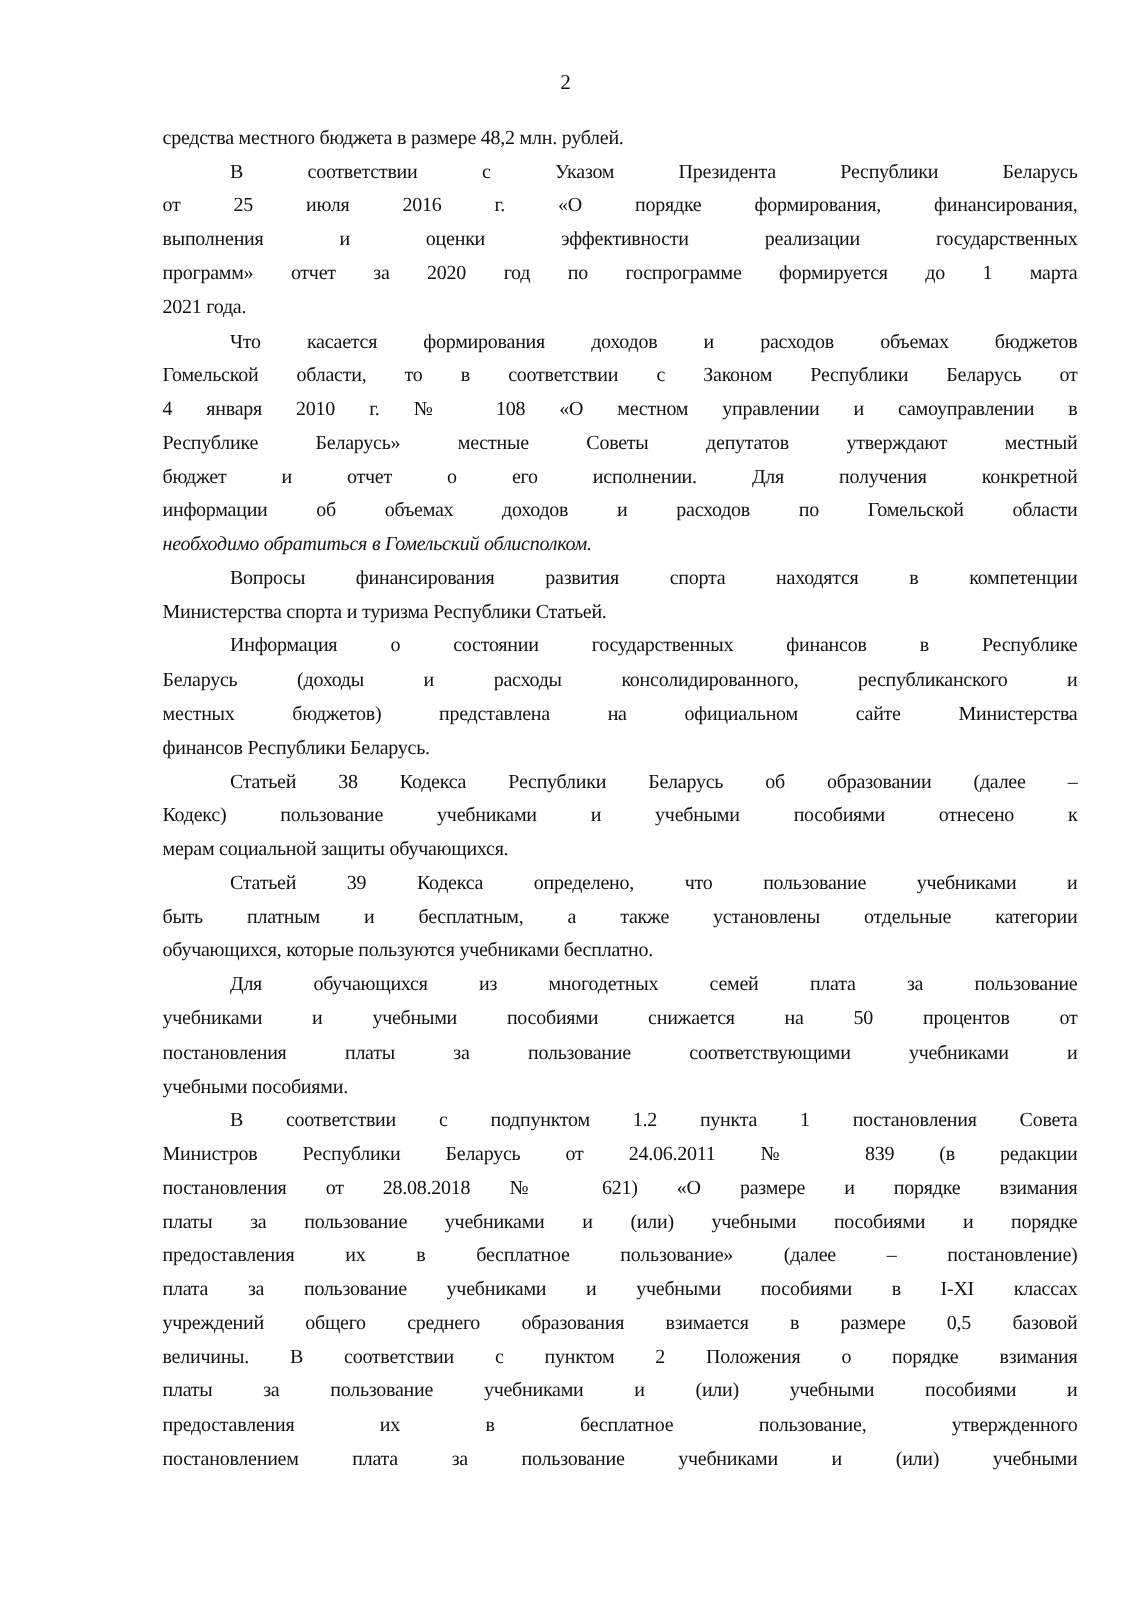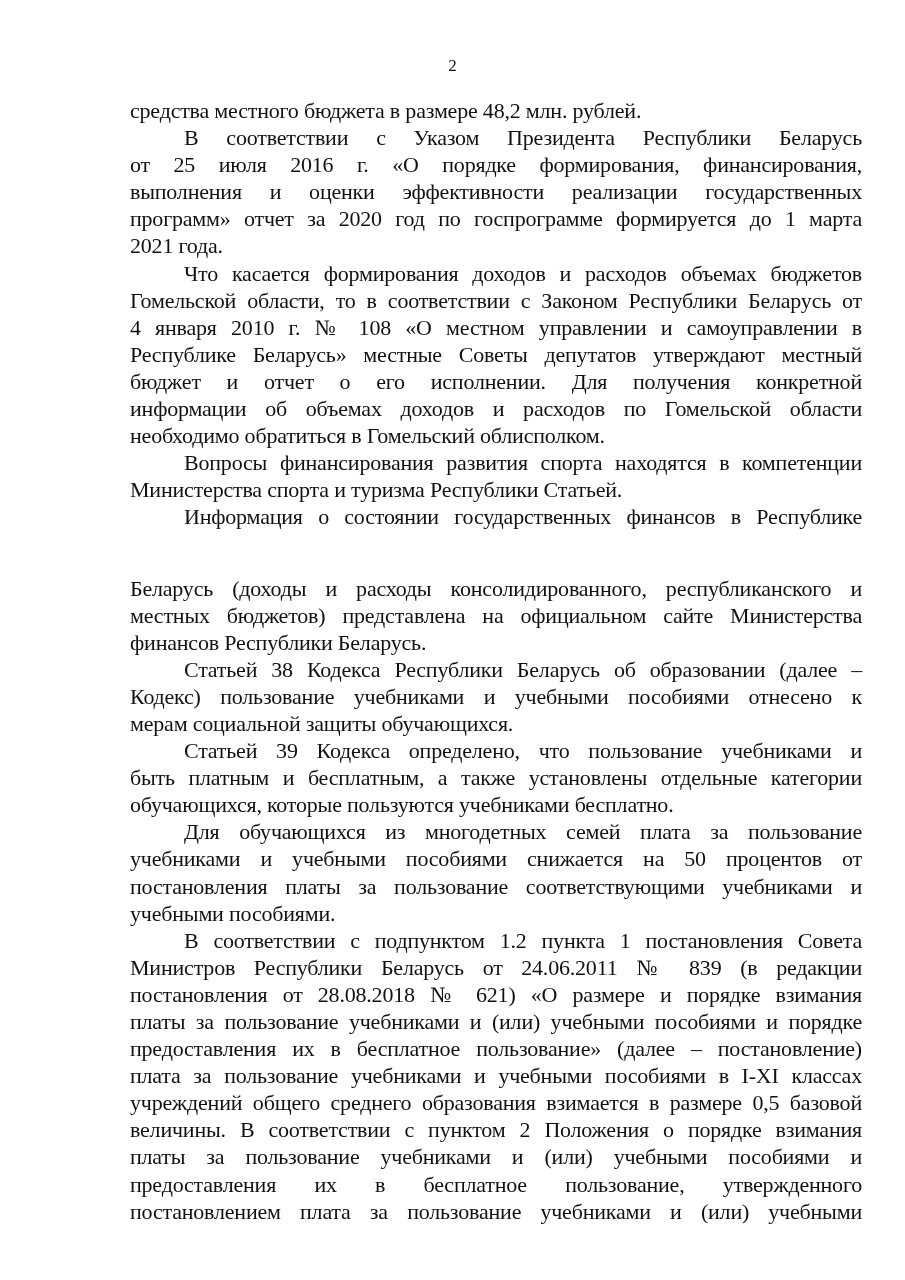--- a/index.html
+++ b/index.html
@@ -11,21 +11,21 @@
   }
   .page-number {
     position: absolute; top: 56px; left: 0; width: 905px;
     text-align: center; font-size: 17px; line-height: 20px;
   }
   .body-text {
     position: absolute; left: 130px; top: 97px; width: 732px;
   }
   .line {
     display: block; height: 27.1px; line-height: 27.1px;
-    font-size: 22px; white-space: nowrap; overflow: visible;
+    font-size: 16px; white-space: nowrap; overflow: visible;
     text-align: justify; text-align-last: justify;
     transform-origin: left center;
     letter-spacing: -0.2px;
   }
   .line.last { text-align-last: left; }
   .line.indent { padding-left: 54px; }
   .line.heading { font-weight: bold; font-style: italic; text-align-last: left; }
 </style>
 </head>
 <body>
@@ -47,31 +47,31 @@
       <span class="line last" style="display: block; width: 732px;">2021 года.</span>
     </div>
 
     <div>
       <span class="line indent" style="display: block; width: 678px;">Что касается формирования доходов и расходов объемах бюджетов</span>
       <span class="line" style="display: block; width: 732px;">Гомельской области, то в соответствии с Законом Республики Беларусь от</span>
       <span class="line" style="display: block; width: 732px;">4 января 2010 г. № 108 «О местном управлении и самоуправлении в</span>
       <span class="line" style="display: block; width: 732px;">Республике Беларусь» местные Советы депутатов утверждают местный</span>
       <span class="line" style="display: block; width: 732px;">бюджет и отчет о его исполнении. Для получения конкретной</span>
       <span class="line" style="display: block; width: 732px;">информации об объемах доходов и расходов по Гомельской области</span>
-      <span class="line last" style="display: block; width: 732px;">необходимо обратиться в Гомельский облисполком.</span>
+      <span class="line last" style="display: block; width: 732px; font-style: italic;">необходимо обратиться в Гомельский облисполком.</span>
     </div>
 
     <div>
       <span class="line indent" style="display: block; width: 678px;">Вопросы финансирования развития спорта находятся в компетенции</span>
       <span class="line last" style="display: block; width: 732px;">Министерства спорта и туризма Республики Статьей.</span>
     </div>
 
     <div>
       <span class="line indent" style="display: block; width: 678px;">Информация о состоянии государственных финансов в Республике</span>
-      <span class="line" style="display: block; width: 732px; margin-top: 44px;">Беларусь (доходы и расходы консолидированного, республиканского и</span>
+      <span class="line" style="display: block; width: 732px;">Беларусь (доходы и расходы консолидированного, республиканского и</span>
       <span class="line" style="display: block; width: 732px;">местных бюджетов) представлена на официальном сайте Министерства</span>
       <span class="line last" style="display: block; width: 732px;">финансов Республики Беларусь.</span>
     </div>
 
 
     <div>
       <span class="line indent" style="display: block; width: 678px;">Статьей 38 Кодекса Республики Беларусь об образовании (далее –</span>
       <span class="line" style="display: block; width: 732px;">Кодекс) пользование учебниками и учебными пособиями отнесено к</span>
       <span class="line last" style="display: block; width: 732px;">мерам социальной защиты обучающихся.</span>
     </div>

